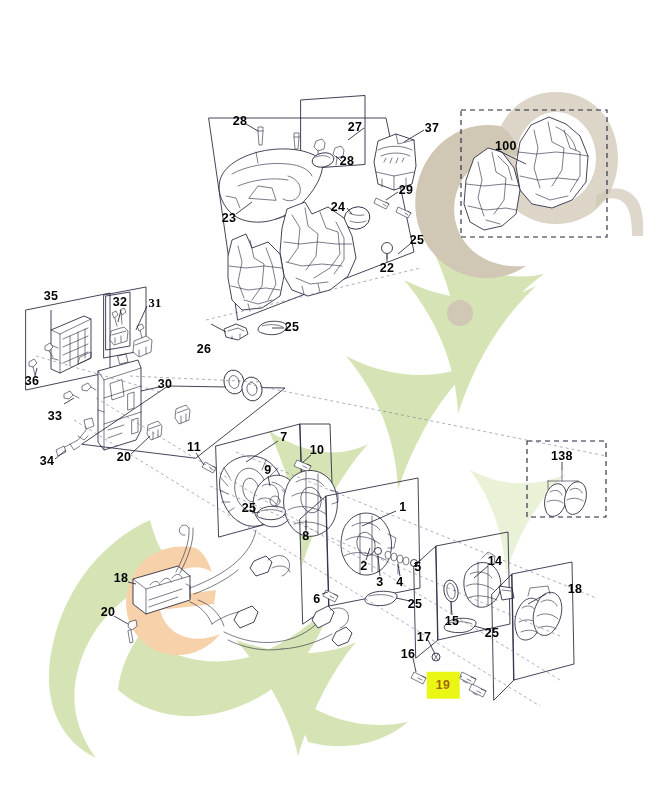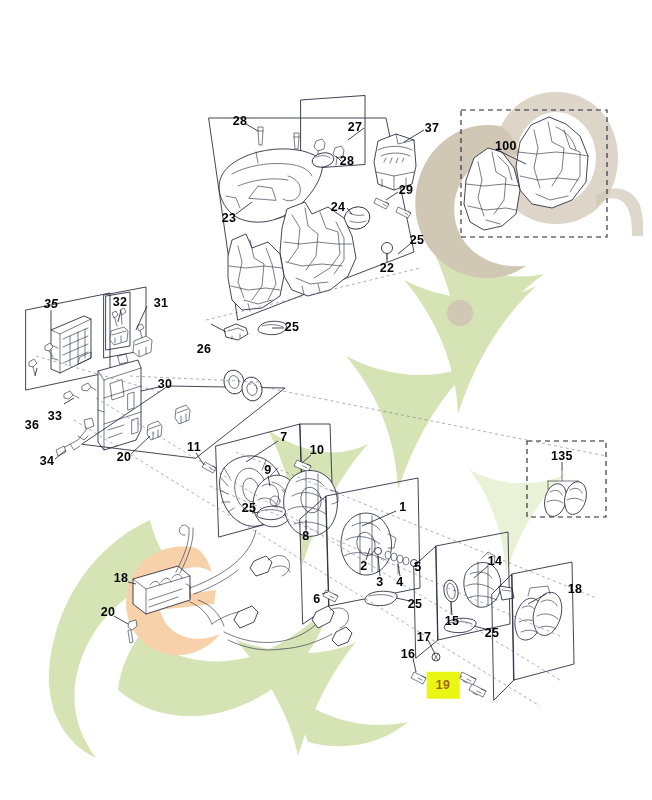--- a/index.html
+++ b/index.html
@@ -590,35 +590,35 @@
       <div class="lbl" style="left: 240px; top: 121px;">28</div>
       <div class="lbl" style="left: 355px; top: 127px;">27</div>
       <div class="lbl" style="left: 432px; top: 128px;">37</div>
       <div class="lbl" style="left: 506px; top: 146px;">100</div>
       <div class="lbl" style="left: 347px; top: 161px;">28</div>
       <div class="lbl" style="left: 406px; top: 190px;">29</div>
       <div class="lbl" style="left: 229px; top: 218px;">23</div>
       <div class="lbl" style="left: 338px; top: 207px;">24</div>
       <div class="lbl" style="left: 417px; top: 240px;">25</div>
       <div class="lbl" style="left: 387px; top: 268px;">22</div>
-      <div class="lbl" style="left: 51px; top: 304px; font-style: italic;">35</div>
+      <div class="lbl" style="left: 51px; top: 296px;">35</div>
       <div class="lbl" style="left: 120px; top: 302px;">32</div>
-      <div class="lbl" style="left: 161px; top: 303px;">31</div>
+      <div class="lbl" style="left: 155px; top: 303px; font-family: Liberation Serif, serif;">31</div>
       <div class="lbl" style="left: 204px; top: 321px; margin-top: 28px;">26</div>
       <div class="lbl" style="left: 292px; top: 327px;">25</div>
-      <div class="lbl" style="left: 32px; top: 381px; margin-top: 44px;">36</div>
+      <div class="lbl" style="left: 32px; top: 381px;">36</div>
       <div class="lbl" style="left: 55px; top: 416px;">33</div>
       <div class="lbl" style="left: 165px; top: 384px;">30</div>
       <div class="lbl" style="left: 47px; top: 461px;">34</div>
       <div class="lbl" style="left: 124px; top: 457px;">20</div>
       <div class="lbl" style="left: 194px; top: 447px;">11</div>
       <div class="lbl" style="left: 284px; top: 437px;">7</div>
       <div class="lbl" style="left: 317px; top: 450px;">10</div>
       <div class="lbl" style="left: 268px; top: 470px;">9</div>
-      <div class="lbl" style="left: 562px; top: 456px;">135</div>
+      <div class="lbl" style="left: 562px; top: 456px;">138</div>
       <div class="lbl" style="left: 249px; top: 508px;">25</div>
       <div class="lbl" style="left: 306px; top: 536px;">8</div>
       <div class="lbl" style="left: 403px; top: 507px;">1</div>
       <div class="lbl" style="left: 364px; top: 566px;">2</div>
       <div class="lbl" style="left: 380px; top: 582px;">3</div>
       <div class="lbl" style="left: 400px; top: 582px;">4</div>
       <div class="lbl" style="left: 418px; top: 567px;">5</div>
       <div class="lbl" style="left: 317px; top: 599px;">6</div>
       <div class="lbl" style="left: 495px; top: 561px;">14</div>
       <div class="lbl" style="left: 121px; top: 578px;">18</div>

